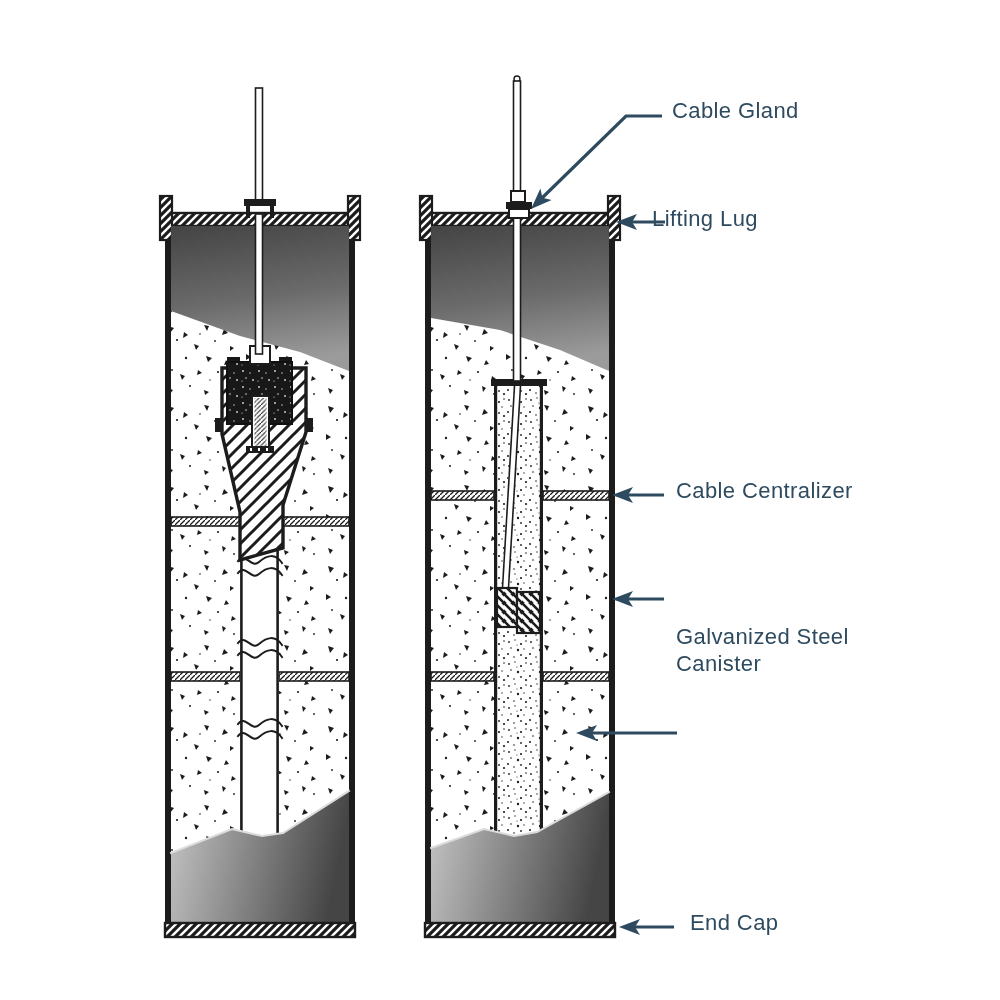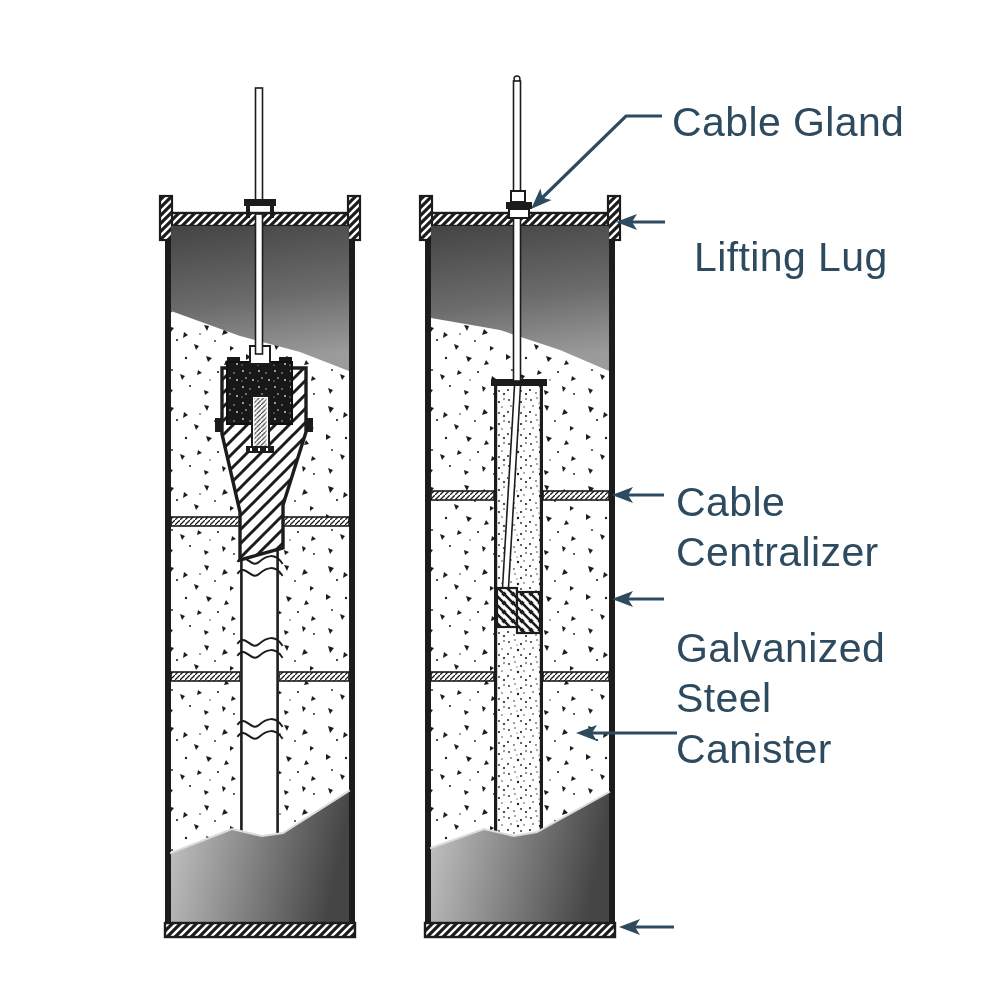--- a/index.html
+++ b/index.html
@@ -1,23 +1,23 @@
 <!DOCTYPE html>
 <html style="--accent: #2d4a5f; --ink: #1c1c1c;"><head>
 <meta charset="utf-8">
 <style>
   :root { --accent:#2d4a5f; --ink:#1c1c1c; }
   html,body { margin:0; padding:0; background:#fff; }
   .stage { position:relative; width:1000px; height:1000px; background:#fff; overflow:hidden;
            font-family:"Liberation Sans", sans-serif; }
   .stage svg { position:absolute; inset:0; }
-  .lbl { position:absolute; color:var(--accent); font-size:41px; line-height:1.23;
+  .lbl { position:absolute; color:var(--accent); font-size:22px; line-height:1.23;
          font-weight:400; letter-spacing:.4px; white-space:pre-line; }
   #lbl-cable-gland { left:672px; top:97px; }
-  #lbl-lifting-lug { left:694px; top:205px;margin-top:27px; }
+  #lbl-lifting-lug { left:652px; top:205px; }
   #lbl-anode-centralizer { left:676px; top:477px; width:215px; }
   #lbl-galvanized { left:676px; top:577px; width:228px;margin-top:46px; }
   #lbl-coke-backfill { left:686px; top:716px; }
   #lbl-end-cap { left:690px; top:909px; }
   .sh { stroke:var(--accent); stroke-width:3.2; fill:none; }
   .ah { fill:var(--accent); stroke:none; }
 </style>
 </head>
 <body>
 
@@ -259,14 +259,15 @@
       <line class="sh" x1="635" y1="927" x2="674" y2="927"></line>
       <polygon class="ah" points="619,927 640,919 635,927 640,935"></polygon>
     </g>
   </g>
 </svg>
 
 <div class="lbl" id="lbl-cable-gland">Cable Gland</div>
 <div class="lbl" id="lbl-lifting-lug">Lifting Lug</div>
 <div class="lbl" id="lbl-anode-centralizer">Cable Centralizer</div>
 <div class="lbl" id="lbl-galvanized">Galvanized Steel Canister</div>
+<div class="lbl" id="lbl-end-cap">End Cap</div>
 
 </div>
 
 </body></html>

